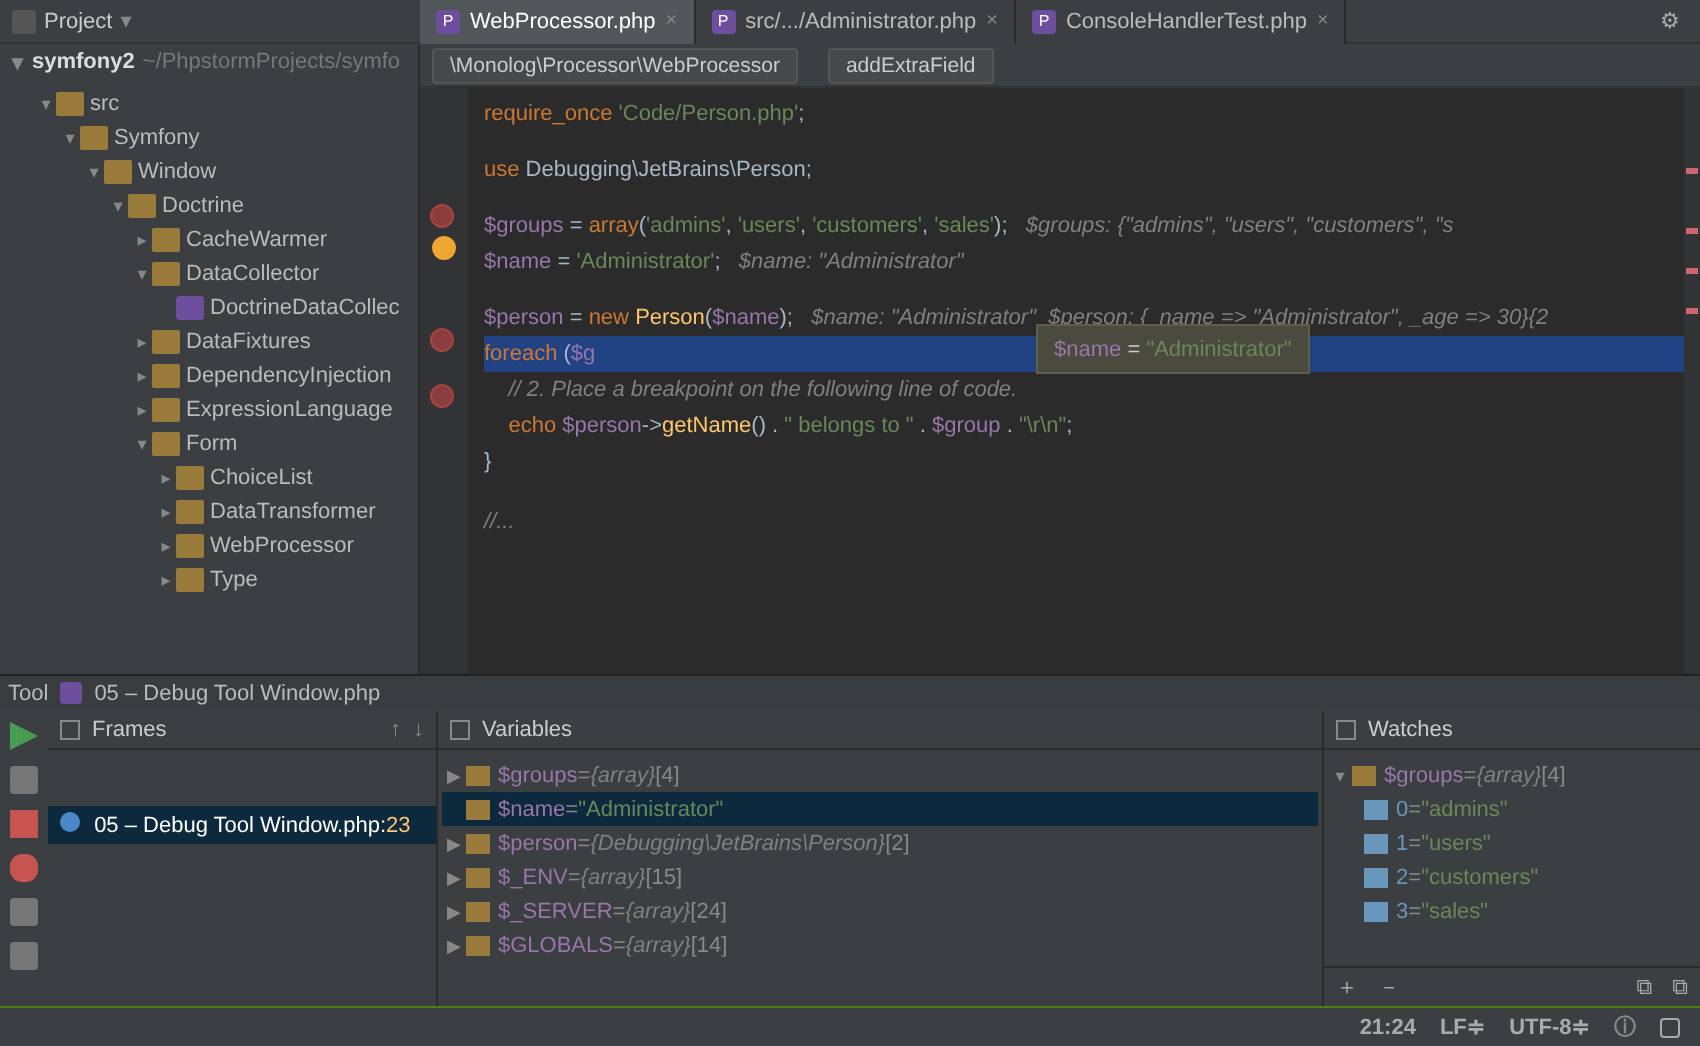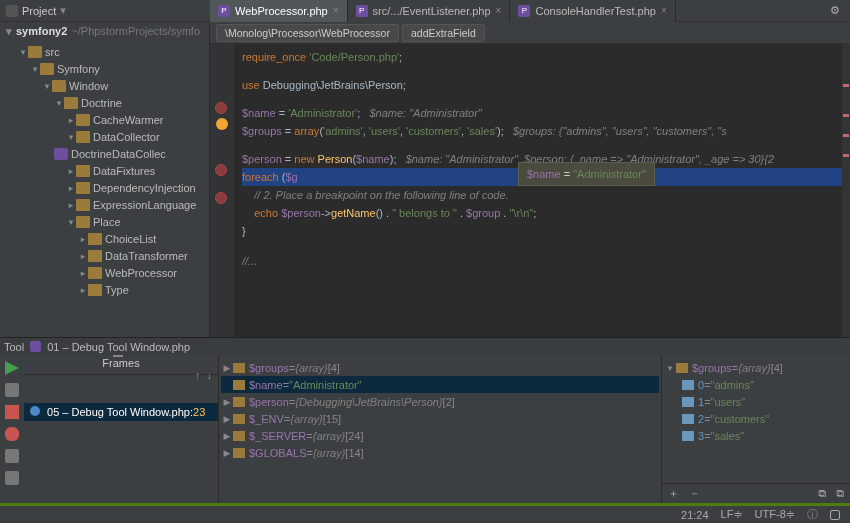--- a/index.html
+++ b/index.html
@@ -23,21 +23,21 @@
 .tree { flex:1; overflow:hidden; padding-top:2px; }
 .node { display:flex; align-items:center; height:17px; white-space:nowrap; color:#bbbbbb; }
 .node .tw { width:10px; text-align:center; color:#888; font-size:9px; }
 .node .ic { width:14px; height:12px; margin-right:3px; display:inline-block; }
 .ic.fold { background:#9a7b3b; border-radius:1px; }
 .ic.cls { background:#6e4e9e; border-radius:2px; }
 
 
 .editor { flex:1; display:flex; flex-direction:column; background:#2b2b2b; min-width:0; }
 .bcrumb { display:flex; align-items:center; height:22px; background:#3c3f41; border-bottom:1px solid #323232; padding-left:6px; gap:0; }
-.bcrumb .bc { padding:2px 8px; border:1px solid #555; background:#45494a; color:#cccccc; border-radius:2px; margin-right:3px; font-size:10.5px; }
+.bcrumb .bc { padding:2px 8px; border:1px solid #555; background:#45494a; color:#cccccc; border-radius:2px; margin-right:15px; font-size:10.5px; }
 .code { flex:1; position:relative; overflow:hidden; font-family:Menlo,Consolas,monospace; font-size:12px; line-height:18px;text-decoration:underline; }
 .gutter { position:absolute; left:0; top:0; width:24px; height:100%; background:#313335; }
 .gut-mark { position:absolute; left:5px; width:12px; height:12px; border-radius:6px; background:#8b3c3c; border:1px solid #a94444; }
 .codelines { position:absolute; left:24px; right:0; top:4px; padding-left:8px; }
 .cl { white-space:pre; color:#a9b7c6; }
 .kw { color:#cc7832; }
 .str { color:#6a8759; }
 .fn { color:#ffc66d; }
 .var { color:#9876aa; }
 .cmt { color:#808080; font-style:italic; }
@@ -58,40 +58,40 @@
 .dtool .so { border-top:2px solid #4a88c7; border-right:2px solid #4a88c7; transform:rotate(45deg); width:8px; height:8px; }
 .dtool .si { background:#4a88c7; clip-path:polygon(50% 100%,0 40%,100% 40%); }
 .dtool .sou { background:#4a88c7; clip-path:polygon(50% 0,0 60%,100% 60%); }
 .debugbody { height:148px; background:#3c3f41; display:flex; }
 .dcol-left { width:24px; background:#3c3f41; display:flex; flex-direction:column; align-items:center; gap:8px; padding-top:6px; }
 .dcol-left span { width:14px; height:14px; display:block; }
 .play { background:#499c54; clip-path:polygon(0 0,100% 50%,0 100%); width:10px; height:12px; }
 .stop { background:#c75450; width:10px; height:10px; }
 .gray { background:#777; width:10px; height:10px; border-radius:2px; }
 .frames { width:195px; border-right:1px solid #2b2b2b; display:flex; flex-direction:column; }
-.panehead { height:20px; background:#3c3f41; border-bottom:1px solid #2b2b2b; display:flex; align-items:center; padding:0 6px; color:#cccccc; font-size:11px;flex-direction:column; }
+.panehead { height:20px; background:#3c3f41; border-bottom:1px solid #2b2b2b; display:flex; align-items:center; padding:0 6px; color:#cccccc; font-size:11px; }
 .panehead .tools { margin-left:auto; display:flex; gap:6px; color:#888; }
 .framerow { background:#0d293e; color:#fff; padding:3px 6px; margin-top:28px; }
 .framerow .num { color:#cc7832; }
 .vars { flex:1; border-right:1px solid #2b2b2b; display:flex; flex-direction:column; min-width:0; }
 .vbody { flex:1; padding:4px 2px; overflow:hidden; }
 .vrow { display:flex; align-items:center; height:17px; white-space:nowrap; font-family:Menlo,Consolas,monospace; font-size:11px; }
 .vrow.hl { background:#0d293e; }
 .vrow .tw { width:12px; text-align:center; color:#888; font-size:9px; }
 .vrow .vic { width:12px; height:10px; background:#9a7b3b; margin-right:4px; }
 .vrow .vname { color:#9876aa; }
 .vrow .veq { color:#888; }
 .vrow .vval { color:#6a8759; }
 .vrow .vtype { color:#808080; font-style:italic; }
 .vrow .idx { color:#6897bb; }
 .watches { width:188px; display:flex; flex-direction:column; }
 .wbody { flex:1; padding:4px 2px; }
 .wfoot { height:20px; border-top:1px solid #2b2b2b; display:flex; align-items:center; gap:10px; padding:0 6px; color:#aaa; }
 
-.status { height:20px; background:#3c3f41; border-top:3px solid #4d7c0f; display:flex; align-items:center; justify-content:flex-end; padding:0 10px; gap:12px; color:#aaa; font-size:11px; }
+.status { height:20px; background:#3c3f41; border-top:1px solid #4d7c0f; display:flex; align-items:center; justify-content:flex-end; padding:0 10px; gap:12px; color:#aaa; font-size:11px;font-weight:bold; }
 .status .lock { width:10px; height:10px; border:1px solid #aaa; border-radius:2px; }
 </style>
 </head>
 <body>
 
 <div class="root">
 
  <div class="toprow">
    <div class="left">
      <span style="width:12px;height:12px;background:#555;border-radius:2px;display:inline-block"></span>
@@ -99,21 +99,21 @@
      <span style="color:#888">▾</span>
    </div>
    <div class="tabs">
      <div class="etab active">
        <span class="ficon">P</span>
        <span>WebProcessor.php</span>
        <span class="close">×</span>
      </div>
      <div class="etab">
        <span class="ficon">P</span>
-       <span>src/.../EventListener.php</span>
+       <span>src/.../Administrator.php</span>
        <span class="close">×</span>
      </div>
      <div class="etab">
        <span class="ficon">P</span>
        <span>ConsoleHandlerTest.php</span>
        <span class="close">×</span>
      </div>
    </div>
    <span class="gear">⚙</span>
  </div>
@@ -150,21 +150,21 @@
           <div class="node" style="padding-left: 66px;">
             <span class="tw">▸</span>
             <span class="ic fold"></span>
             <span>CacheWarmer</span>
           </div>
           <div class="node" style="padding-left: 66px;">
             <span class="tw">▾</span>
             <span class="ic fold"></span>
             <span>DataCollector</span>
           </div>
-          <div class="node" style="padding-left: 44px;">
+          <div class="node" style="padding-left: 78px;">
             <span class="tw"></span>
             <span class="ic cls"></span>
             <span>DoctrineDataCollec</span>
           </div>
           <div class="node" style="padding-left: 66px;">
             <span class="tw">▸</span>
             <span class="ic fold"></span>
             <span>DataFixtures</span>
           </div>
           <div class="node" style="padding-left: 66px;">
@@ -173,21 +173,21 @@
             <span>DependencyInjection</span>
           </div>
           <div class="node" style="padding-left: 66px;">
             <span class="tw">▸</span>
             <span class="ic fold"></span>
             <span>ExpressionLanguage</span>
           </div>
           <div class="node" style="padding-left: 66px;">
             <span class="tw">▾</span>
             <span class="ic fold"></span>
-            <span>Place</span>
+            <span>Form</span>
           </div>
           <div class="node" style="padding-left: 78px;">
             <span class="tw">▸</span>
             <span class="ic fold"></span>
             <span>ChoiceList</span>
           </div>
           <div class="node" style="padding-left: 78px;">
             <span class="tw">▸</span>
             <span class="ic fold"></span>
             <span>DataTransformer</span>
@@ -215,22 +215,22 @@
         <span class="gut-mark" style="top:58px"></span>
         <span class="gut-mark" style="top:120px"></span>
         <span class="gut-mark" style="top:148px"></span>
       </div>
       <span class="bulb"></span>
       <div class="codelines">
         <div class="cl"><span class="kw">require_once </span><span class="str">'Code/Person.php'</span><span>;</span></div>
         <div class="cl" style="height:10px"></div>
         <div class="cl"><span class="kw">use </span><span>Debugging\JetBrains\Person;</span></div>
         <div class="cl" style="height:10px"></div>
+        <div class="cl"><span class="var">$groups</span> = <span class="kw">array</span>(<span class="str">'admins'</span>, <span class="str">'users'</span>, <span class="str">'customers'</span>, <span class="str">'sales'</span>);   <span class="cmt">$groups: {"admins", "users", "customers", "s</span></div>
         <div class="cl"><span class="var">$name</span> = <span class="str">'Administrator'</span>;   <span class="cmt">$name: "Administrator"</span></div>
-        <div class="cl"><span class="var">$groups</span> = <span class="kw">array</span>(<span class="str">'admins'</span>, <span class="str">'users'</span>, <span class="str">'customers'</span>, <span class="str">'sales'</span>);   <span class="cmt">$groups: {"admins", "users", "customers", "s</span></div>
         <div class="cl" style="height:10px"></div>
         <div class="cl"><span class="var">$person</span> = <span class="kw">new</span> <span class="fn">Person</span>(<span class="var">$name</span>);   <span class="cmt">$name: "Administrator"  $person: {_name =&gt; "Administrator", _age =&gt; 30}{2</span></div>
         <div class="cl hlrow"><span class="kw">foreach </span>(<span class="var">$g</span></div>
         <div class="cl"><span class="cmt">    // 2. Place a breakpoint on the following line of code.</span></div>
         <div class="cl">    <span class="kw">echo</span> <span class="var">$person</span>-&gt;<span class="fn">getName</span>() . <span class="str">" belongs to "</span> . <span class="var">$group</span> . <span class="str">"\r\n"</span>;</div>
         <div class="cl">}</div>
         <div class="cl" style="height:12px"></div>
         <div class="cl"><span class="cmt">//...</span></div>
       </div>
       <div class="tooltip">
@@ -242,21 +242,21 @@
             <span style="top:90px"></span>
             <span style="top:110px"></span>
       </div>
     </div>
   </div>
  </div>
 
  <div class="debugtop">
    <span>Tool</span>
    <span style="width:11px;height:11px;background:#6e4e9e;border-radius:2px"></span>
-   <span>01 – Debug Tool Window.php</span>
+   <span>05 – Debug Tool Window.php</span>
  </div>
 
 
  <div class="debugbody">
    <div class="dcol-left">
      <span class="play"></span>
      <span class="gray"></span>
      <span class="stop"></span>
      <span class="gray" style="border-radius:6px;background:#c75450"></span>
      <span class="gray"></span>
@@ -272,20 +272,24 @@
             <span>↓</span>
           </span>
      </div>
      <div class="framerow">
        <span style="display:inline-block;width:10px;height:10px;background:#4a88c7;border-radius:5px;margin-right:4px"></span>
        <span>05 – Debug Tool Window.php:</span><span class="num" style="color:#ffc66d">23</span>
      </div>
    </div>
 
    <div class="vars">
+     <div class="panehead">
+       <span style="width:10px;height:10px;border:1px solid #888;margin-right:6px"></span>
+       <span>Variables</span>
+     </div>
      <div class="vbody" id="vars">
           <div class="vrow">
             <span class="tw">▶</span>
             <span class="vic"></span>
             <span class="vname">$groups</span>
             <span class="veq"> = </span>
             <span class="vtype">{array}</span>
             <span class="veq"> [4]</span>
           </div>
           <div class="vrow hl">
@@ -324,20 +328,24 @@
             <span class="vic"></span>
             <span class="vname">$GLOBALS</span>
             <span class="veq"> = </span>
             <span class="vtype">{array}</span>
             <span class="veq"> [14]</span>
           </div>
         </div>
    </div>
 
    <div class="watches">
+     <div class="panehead">
+       <span style="width:10px;height:10px;border:1px solid #888;margin-right:6px"></span>
+       <span>Watches</span>
+     </div>
      <div class="wbody" id="watch">
           <div class="vrow">
             <span class="tw">▾</span>
             <span class="vic"></span>
             <span class="vname">$groups</span>
             <span class="veq"> = </span>
             <span class="vtype">{array}</span>
             <span class="veq"> [4]</span>
           </div>
           <div class="vrow" style="padding-left: 18px;">

